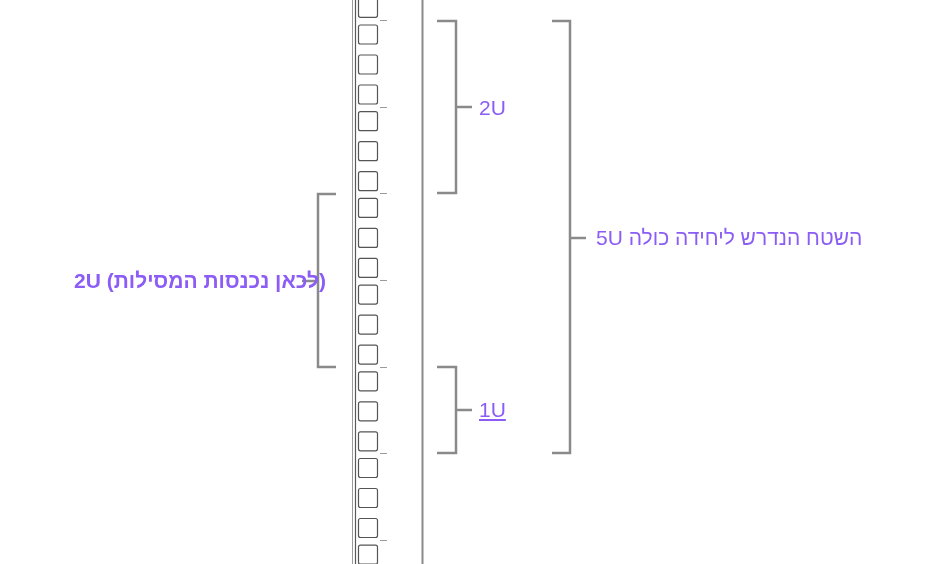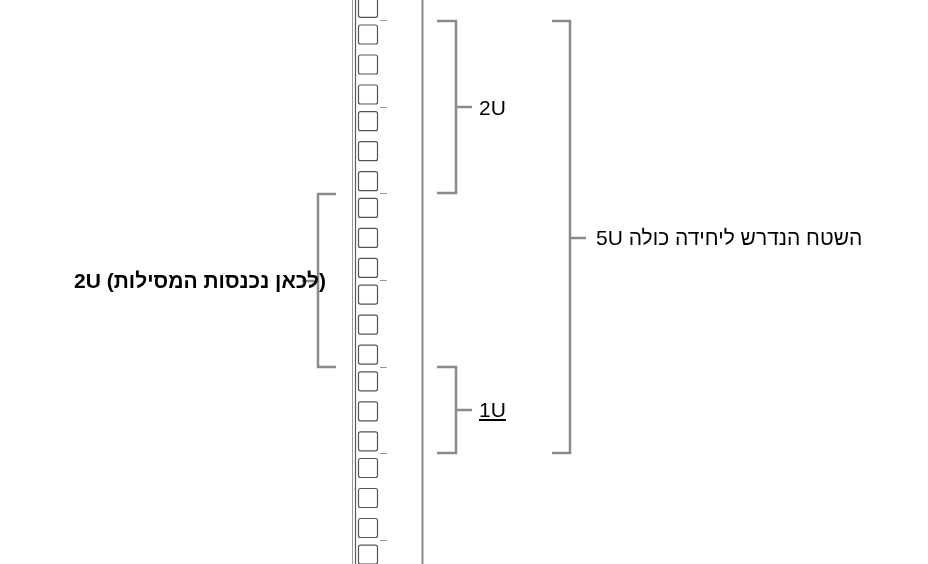--- a/index.html
+++ b/index.html
@@ -1,19 +1,19 @@
 <!DOCTYPE html>
 <html><head>
   <meta charset="utf-8">
   <style>
     html, body { margin: 0; padding: 0; background: #ffffff; }
     body { width: 928px; height: 564px; position: relative; overflow: hidden;
            font-family: "Liberation Sans", sans-serif; }
     #diagram { position: absolute; left: 0; top: 0; width: 928px; height: 564px; }
-    .label { position: absolute; font-size: 21px; color: #000000; white-space: nowrap;
+    .label { position: absolute; font-size: 21px; color: #8b5cf6; white-space: nowrap;
              font-family: "Liberation Sans", "DejaVu Sans", sans-serif; line-height: 24px; }
   </style>
 </head>
 <body>
 
 <div id="diagram">
   <svg id="rack-svg" width="928" height="564" viewBox="0 0 928 564">
 
     <g>
       <line x1="352.5" y1="0" x2="352.5" y2="564" stroke="#9a9a9a" stroke-width="1"></line>

